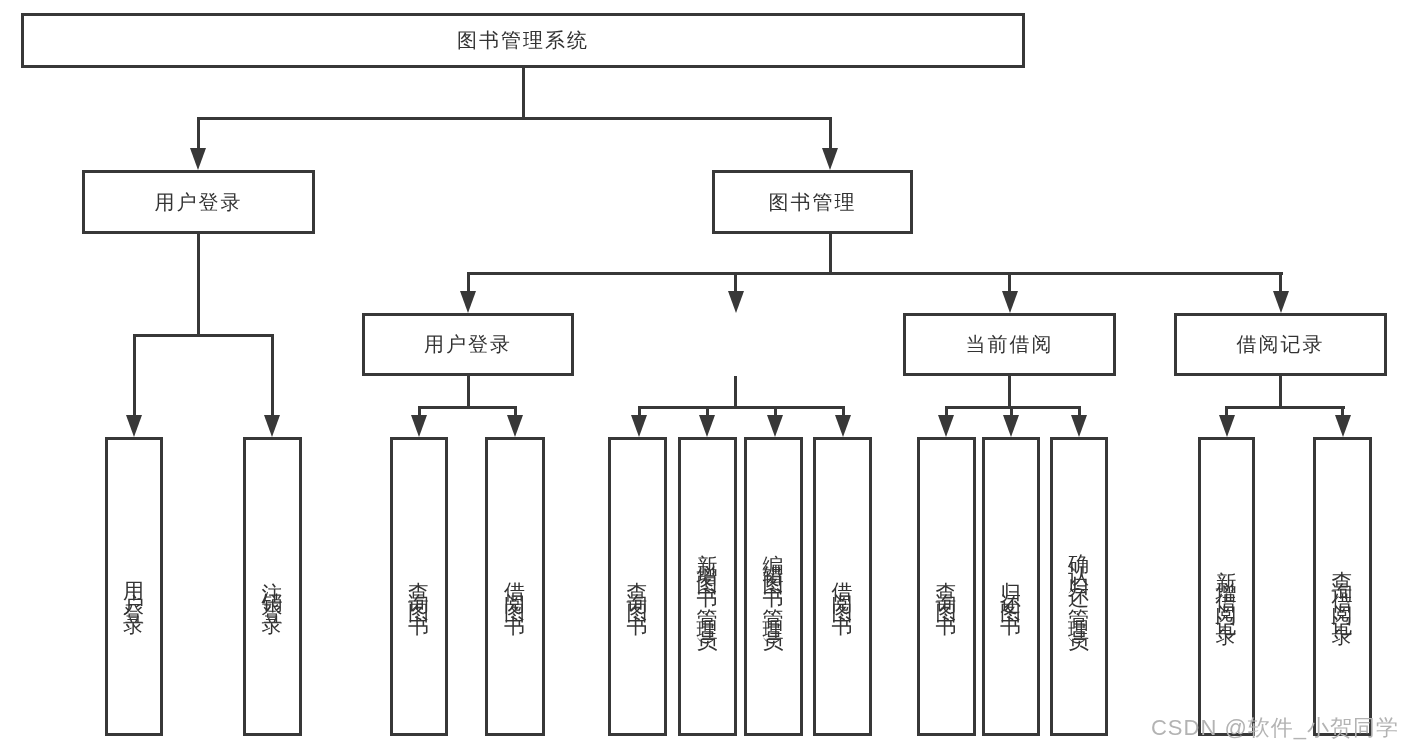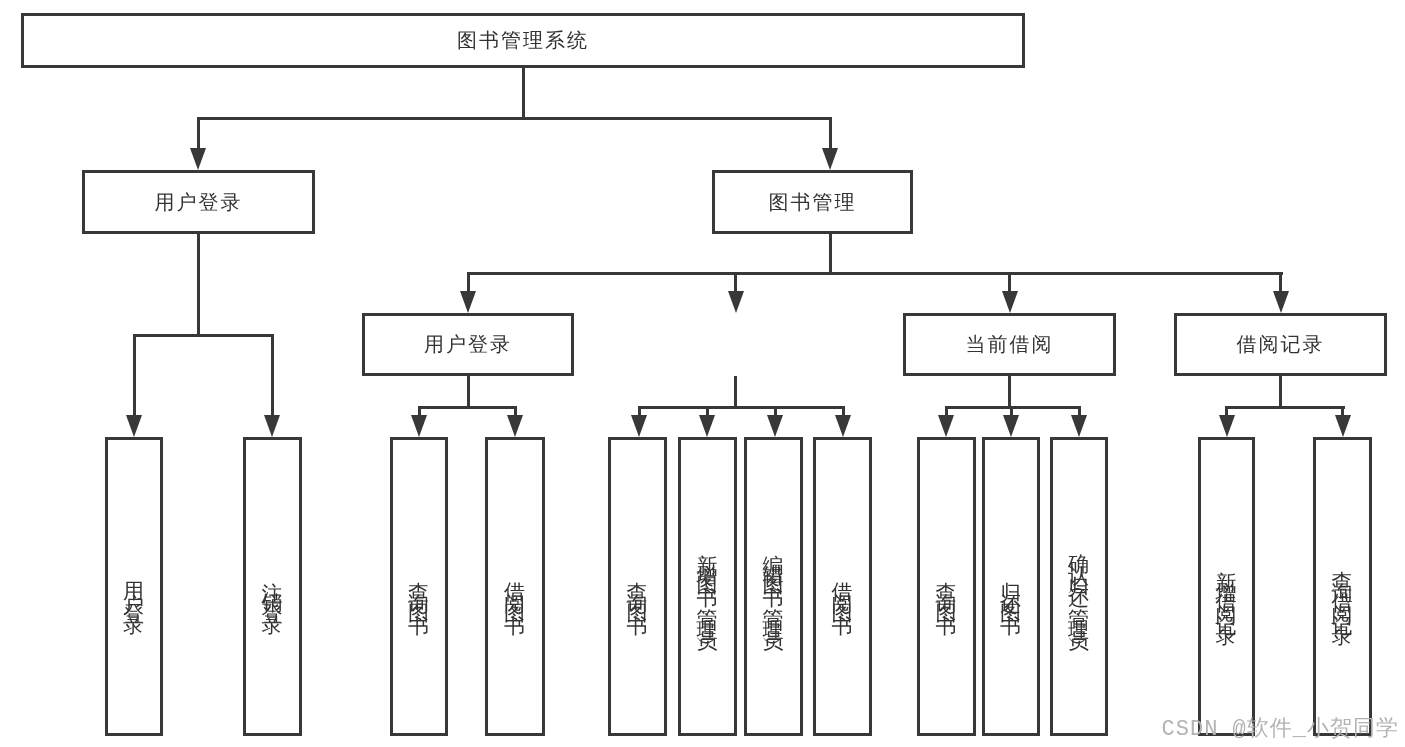--- a/index.html
+++ b/index.html
@@ -37,21 +37,21 @@
   .vl{position:absolute;width:3px;background:var(--line);}
   .hl{position:absolute;height:3px;background:var(--line);}
   .arrow{
     position:absolute;width:0;height:0;
     border-left:8px solid transparent;border-right:8px solid transparent;
     border-top:22px solid var(--line);
   }
   .watermark{
     position:absolute;right:6px;bottom:4px;
     font-size:22px;color:var(--wm);letter-spacing:1px;
-    white-space:nowrap;z-index:5;font-family:Liberation Mono, monospace;
+    white-space:nowrap;z-index:5;
   }
 </style>
 </head>
 <body>
 
 <div class="stage">
 
   <div class="hbox" style="left:21px;top:13px;width:1004px;height:55px">图书管理系统</div>
 
   <div class="vl" style="left:522px;top:68px;height:50px"></div>

